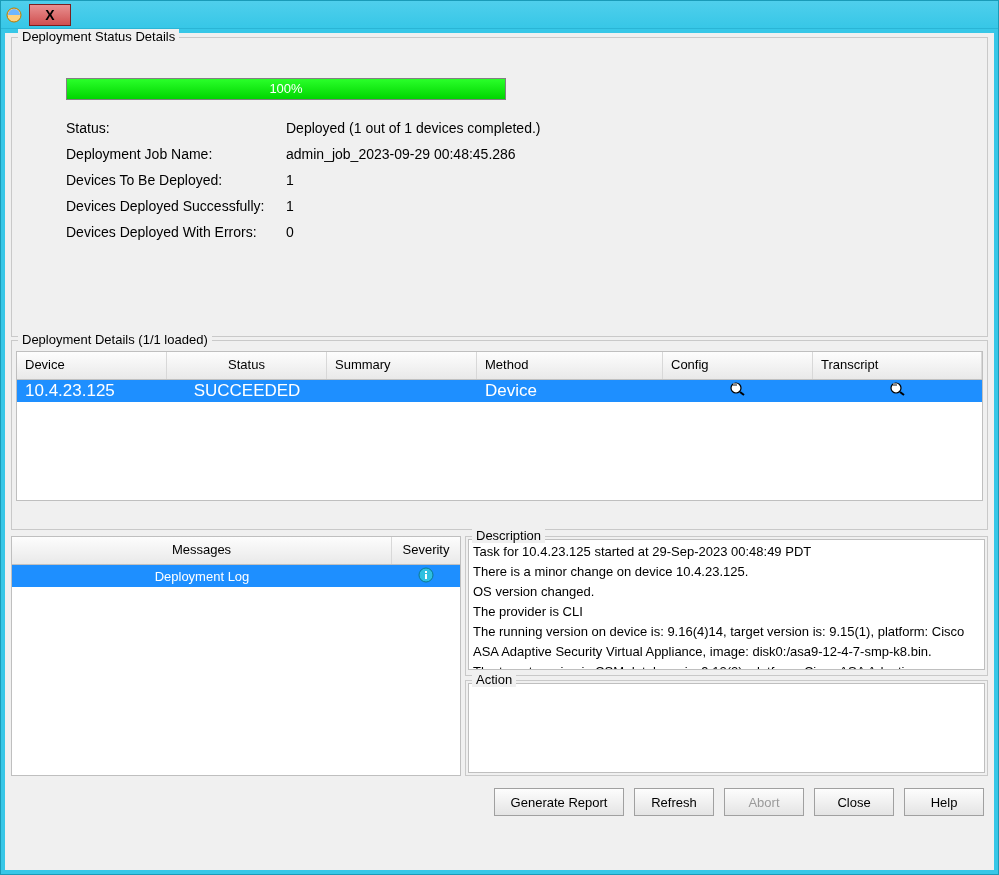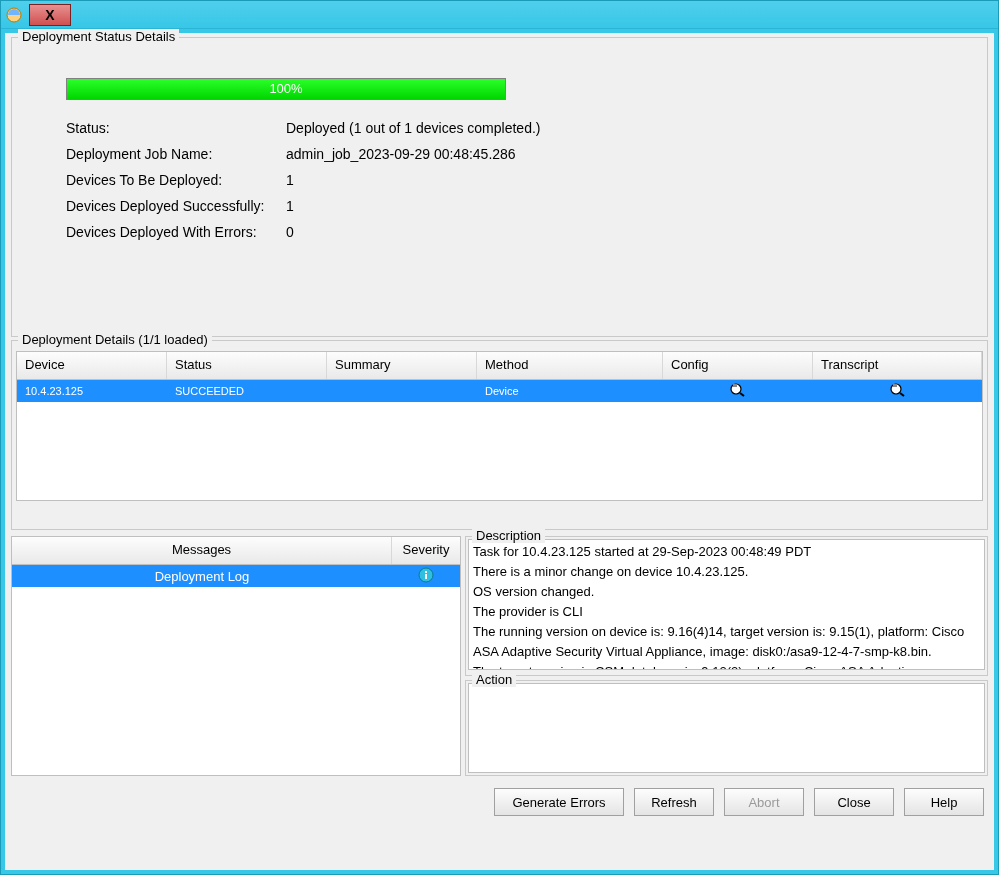--- a/index.html
+++ b/index.html
@@ -17,23 +17,23 @@
 .progress-wrap { height: 22px; width: 440px; border: 1px solid #808080; background: #e9e9e9; position: relative; margin-bottom: 20px; }
 .progress-fill { height: 100%; background: linear-gradient(#2aff2a,#00d600); text-align: center; color: #fff; font-size: 13px; line-height: 20px; font-weight: 500; }
 .kv { display: flex; margin-bottom: 10px; font-size: 14px; }
 .kv .k { width: 220px; }
 .kv .v { }
 .detailwrap { border: 1px solid #c9c9c9; position: relative; padding: 10px 4px 4px 4px; margin-top: 3px; height: 190px; }
 .detailwrap > .legend { position: absolute; top: -9px; left: 6px; background: #f0f0f0; padding: 0 4px; font-size: 13px; }
 .tbl { border: 1px solid #bfbfbf; background: #fff; height: 150px; overflow: hidden; }
 .tbl .hdr { display: flex; background: linear-gradient(#fdfdfd,#e9e9e9); border-bottom: 1px solid #c0c0c0; height: 28px; }
 .tbl .hdr > div { padding: 5px 8px; border-right: 1px solid #d8d8d8; font-size: 13px; }
-.c-dev { width: 150px; } .c-stat { width: 160px; } .c-sum { width: 150px; } .c-meth { width: 186px; } .c-conf { width: 150px; } .c-tran { flex: 1; }
+.c-dev { width: 150px; } .c-stat { width: 160px; text-align: center; } .c-sum { width: 150px; } .c-meth { width: 186px; } .c-conf { width: 150px; } .c-tran { flex: 1; }
 .tbl .row { display: flex; background: #1e8fff; color: #fff; height: 22px; align-items: center; }
-.tbl .row > div { padding: 2px 8px; font-size: 11px; }
+.tbl .row > div { padding: 2px 8px; font-size: 17px; }
 .icn-mag { display: inline-block; width: 18px; height: 16px; }
 .lower { display: flex; gap: 4px; margin-top: 6px; flex: 0 0 240px; }
 .msgpanel { width: 450px; border: 1px solid #bfbfbf; background: #fff; display: flex; flex-direction: column; text-align: center; }
 .msgpanel .hdr { display: flex; background: linear-gradient(#fdfdfd,#e9e9e9); border-bottom: 1px solid #c0c0c0; height: 28px; }
 .msgpanel .hdr .msgs { flex: 1; padding: 5px 8px; border-right: 1px solid #d8d8d8; }
 .msgpanel .hdr .sev { width: 68px; padding: 5px 8px; }
 .msgpanel .row { display: flex; background: #1e8fff; color: #fff; height: 22px; align-items: center; }
 .msgpanel .row .msgs { flex: 1; padding: 2px 8px; }
 .msgpanel .row .sev { width: 68px; display:flex; align-items:center; justify-content:center; }
 .rightcol { flex: 1; display: flex; flex-direction: column; gap: 4px; }
@@ -159,21 +159,21 @@
 The target version in CSM database is: 9.12(2), platform: Cisco ASA Adaptive</div>
         </div>
         <div class="actgrp">
           <span class="legend">Action</span>
           <div class="actbox"></div>
         </div>
       </div>
     </div>
 
     <div class="btnbar">
-      <div class="btn gen">Generate Errors</div>
+      <div class="btn gen">Generate Report</div>
       <div class="btn">Refresh</div>
       <div class="btn disabled">Abort</div>
       <div class="btn">Close</div>
       <div class="btn">Help</div>
     </div>
 
   </div>
 </div>
 
 </body></html>

